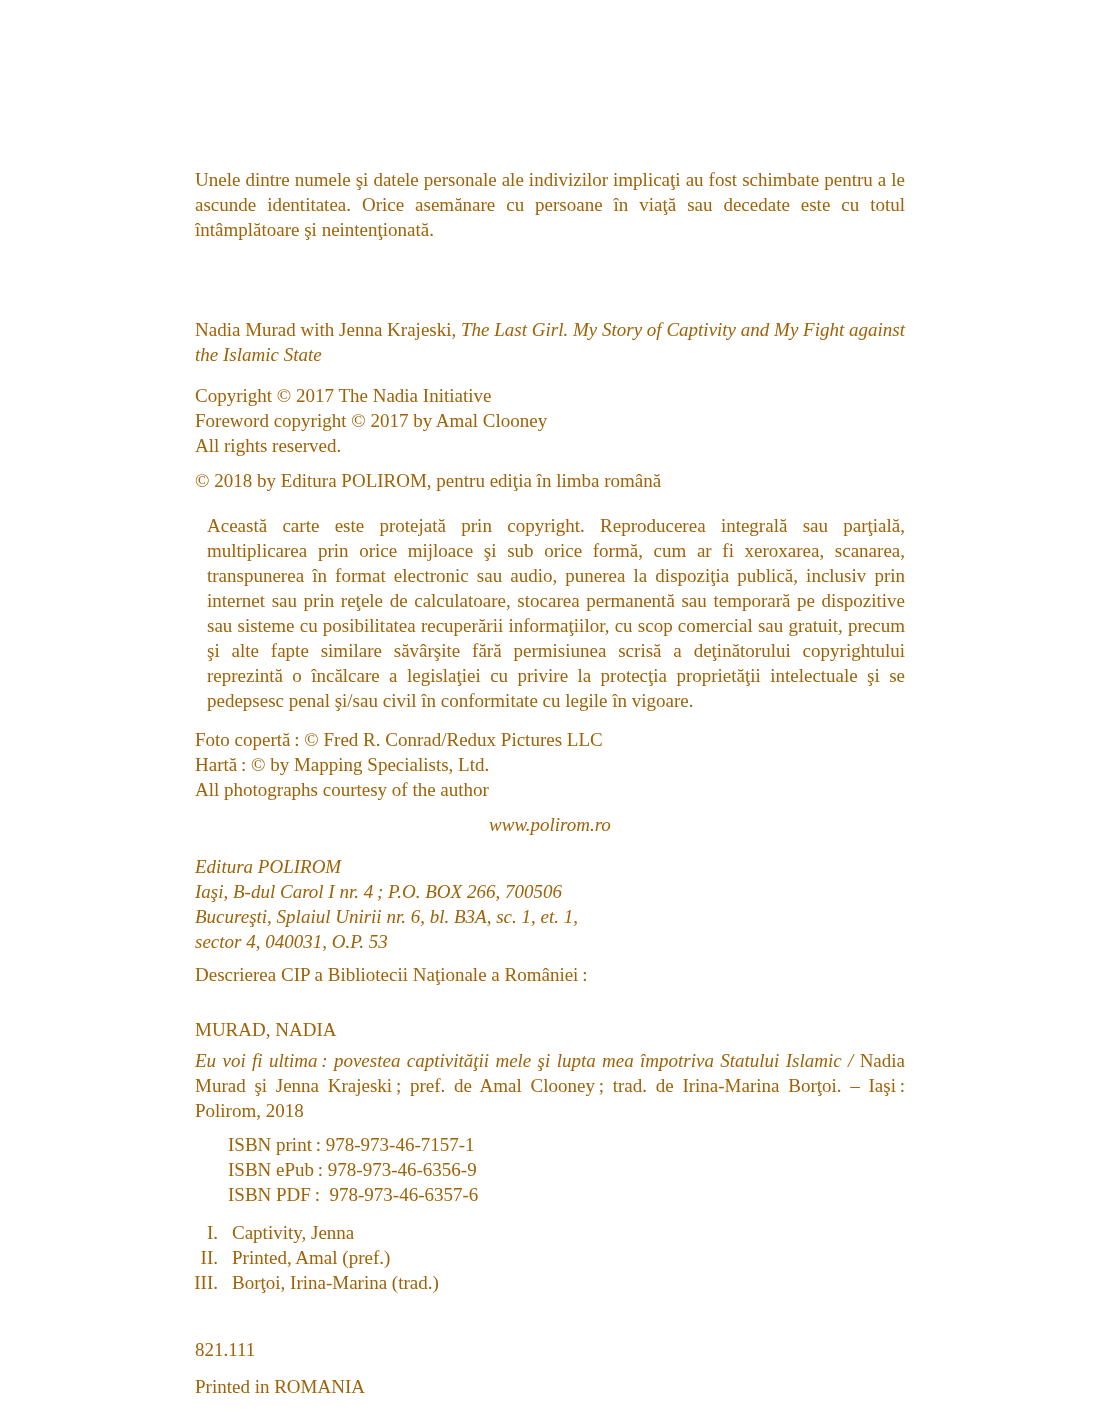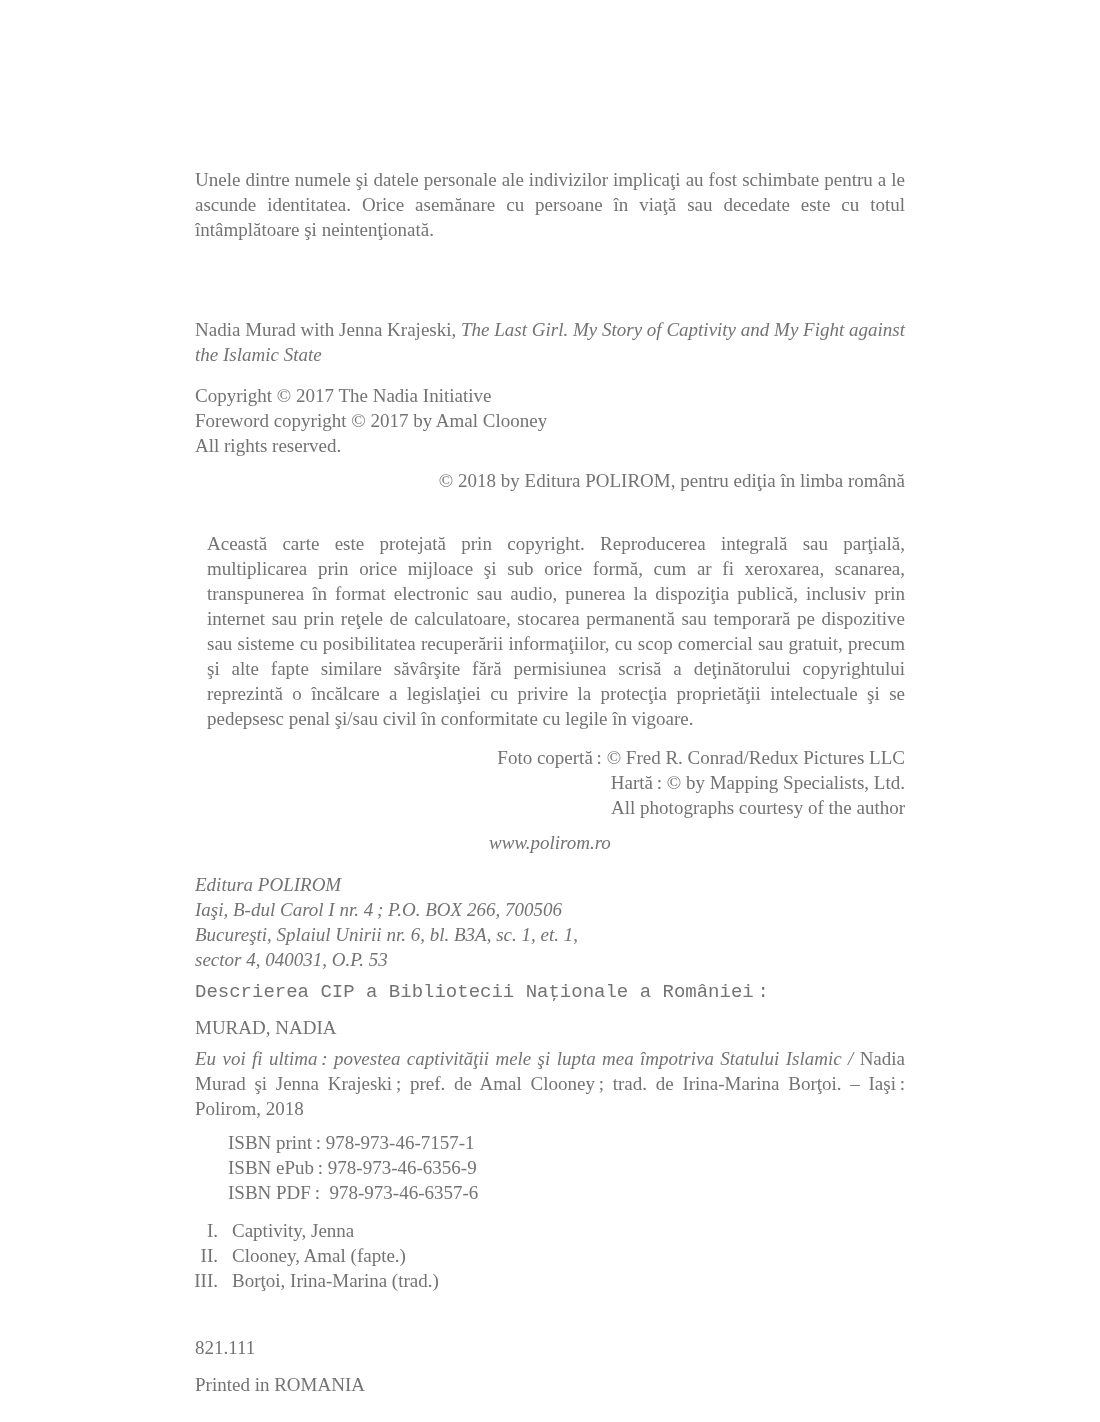--- a/index.html
+++ b/index.html
@@ -5,47 +5,47 @@
   html, body {
     margin: 0;
     padding: 0;
     background: #ffffff;
   }
   .page {
     position: relative;
     width: 1100px;
     height: 1422px;
     background: #ffffff;
-    color: #737373;
+    color: #a16207;
     font-family: "Liberation Serif", "DejaVu Serif", serif;
     font-size: 19px;
     line-height: 25px;
     box-sizing: border-box;
     padding: 167px 195px 0 195px;
     overflow: hidden;
   }
   p, .block {
     margin: 0;
     padding: 0;
   }
   .justify {
     text-align: justify;
   }
   em {
     font-style: italic;
   }
   .disclaimer      { margin-bottom: 75px; }
   .attribution     { margin-bottom: 16px; }
   .copyright-block { margin-bottom: 10px; }
-  .ro-edition      { margin-bottom: 38px; text-align: right; }
+  .ro-edition      { margin-bottom: 20px; }
   .legal           { margin-bottom: 14px; margin-left: 12px; }
-  .credits         { margin-bottom: 10px; text-align: right; }
+  .credits         { margin-bottom: 10px; }
   .website         { margin-bottom: 17px; font-style: italic; text-align: center; }
   .publisher       { margin-bottom: 8px; font-style: italic;  }
-  .cip-header      { margin-bottom: 10px; font-family: Liberation Mono, monospace; }
+  .cip-header      { margin-bottom: 30px; }
   .cip-author      { margin-bottom: 6px;  }
   .cip-entry       { margin-bottom: 9px;  }
   .isbn            { margin-bottom: 13px; margin-left: 33px; }
   .isbn .line      { white-space: pre; }
   .contrib-list    { margin-bottom: 9px;  }
   .dewey           { margin-bottom: 12px; margin-top: 42px; }
   .printed         { margin-bottom: 0;    }
   .contrib-row {
     display: flex;
   }
@@ -106,21 +106,21 @@
     <div class="line">ISBN PDF :  978-973-46-6357-6</div>
   </div>
 
   <div class="block contrib-list">
     <div class="contrib-row">
       <span class="numeral">I.</span>
       <span class="contrib-name">Captivity, Jenna</span>
     </div>
     <div class="contrib-row">
       <span class="numeral">II.</span>
-      <span class="contrib-name">Clooney, Amal (fapte.)</span>
+      <span class="contrib-name">Printed, Amal (pref.)</span>
     </div>
     <div class="contrib-row">
       <span class="numeral">III.</span>
       <span class="contrib-name">Borţoi, Irina-Marina (trad.)</span>
     </div>
   </div>
 
   <p class="dewey">821.111</p>
 
   <p class="printed">Printed in ROMANIA</p>

